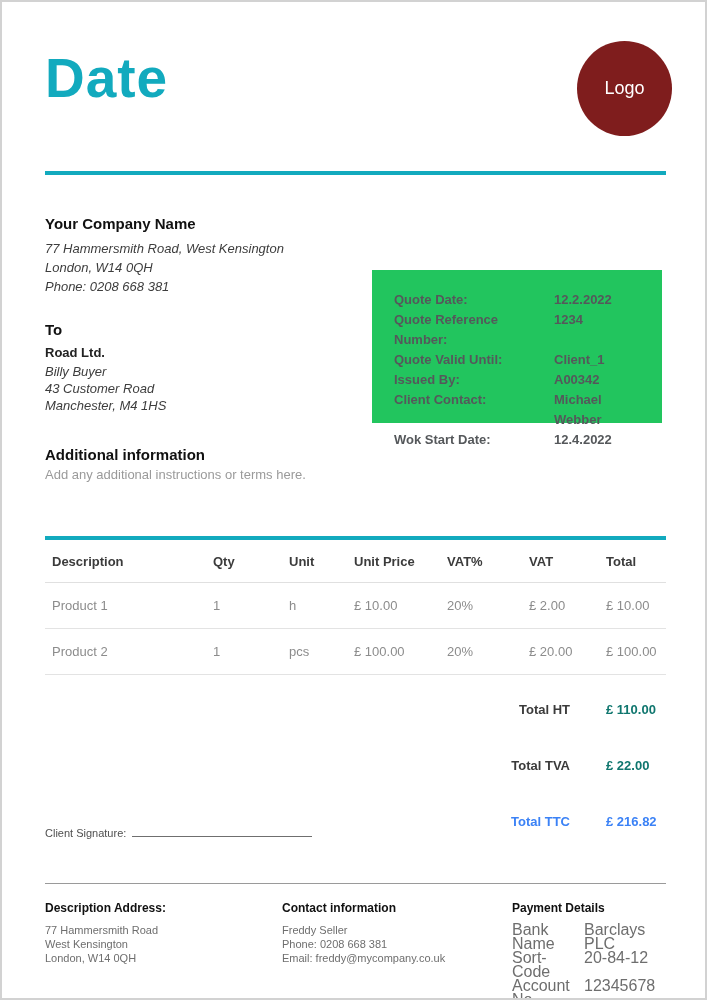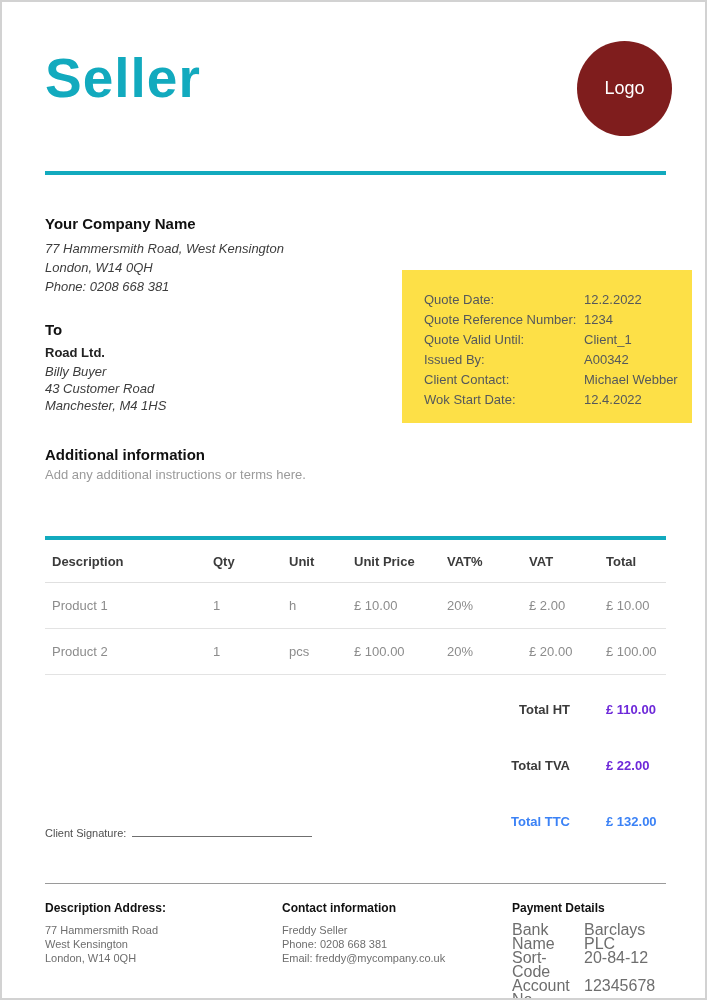--- a/index.html
+++ b/index.html
@@ -26,22 +26,22 @@
   .company-name { font-size:15px; font-weight:bold; color:#111; margin-bottom:7px; }
   .addr-line { font-size:13px; font-style:italic; color:#3d3d3d; line-height:19px; }
 
   .to-block { position:absolute; left:43px; top:319px; }
   .to-heading { font-size:15px; font-weight:bold; color:#111; margin-bottom:7px; }
   .to-name { font-size:13px; font-weight:bold; color:#222; margin-bottom:3px; }
   .to-line { font-size:13px; font-style:italic; color:#3d3d3d; line-height:17px; }
 
   
   .details-box {
-    position:absolute; left:400px; top:268px; width:290px; height:153px;
-    background:#fde047; padding:20px 10px 0 22px;
+    position:absolute; left:370px; top:268px; width:290px; height:153px;
+    background:#22c55e; padding:20px 10px 0 22px;font-weight:bold;
   }
   .detail-row { display:flex; font-size:13px; color:#55585b; line-height:20px; }
   .detail-label { width:160px; flex:0 0 160px; }
   .detail-value { flex:1; }
 
   
   .additional { position:absolute; left:43px; top:444px; }
   .additional-heading { font-size:15px; font-weight:bold; color:#111; margin-bottom:4px; }
   .additional-text { font-size:13px; color:#9a9a9a; }
 
@@ -50,21 +50,21 @@
   .t-grid { display:grid; grid-template-columns:168px 76px 65px 93px 82px 77px 1fr; align-items:center; }
   .t-head { border-bottom:1px solid #e0e0e0; }
   .t-head .cell { font-size:13px; font-weight:bold; color:#3b3b3b; padding:14px 0 13px 0; }
   .t-row { border-bottom:1px solid #e3e3e3; }
   .t-row .cell { font-size:13px; color:#8c8c8c; padding:15px 0; }
   .cell.first { padding-left:7px; }
 
   
   .total-row { display:grid; grid-template-columns:1fr 60px; padding:14px 0; }
   .total-row .t-label { text-align:right; padding-right:36px; font-size:13px; font-weight:bold; color:#3b3b3b; line-height:15px; }
-  .total-row .t-value { font-size:13px; font-weight:bold; color:#6d28d9; line-height:15px; }
+  .total-row .t-value { font-size:13px; font-weight:bold; color:#0f766e; line-height:15px; }
   .total-row { margin-top:13px; }
   .total-row.teal .t-label, .total-row.teal .t-value { color:#3b82f6; }
 
   
   .signature { position:absolute; left:43px; top:825px; font-size:11px; color:#4f4f4f; }
   .sig-line { display:inline-block; width:180px; border-bottom:1px solid #6f6f6f; height:10px; margin-left:6px; }
 
   
   .footer {
     position:absolute; left:43px; top:881px; width:621px;
@@ -74,21 +74,21 @@
   .f-heading { font-size:12px; font-weight:bold; color:#111; margin-bottom:8px; }
   .f-line { font-size:11px; color:#6e6e6e; line-height:14px; }
   .p-row { display:flex; font-size:16px; color:#6e6e6e; line-height:14px;gap:7px; }
   .p-label { width:65px; flex:0 0 65px; }
 </style>
 </head>
 <body>
 
 <div class="page">
 
-  <div class="title">Seller</div>
+  <div class="title">Date</div>
 
   <div class="logo">
     <span>Logo</span>
   </div>
 
   <div class="rule"></div>
 
   <div class="company">
     <div class="company-name">Your Company Name</div>
     <div>
@@ -189,21 +189,21 @@
           <div class="t-value">£ 110.00</div>
         </div>
 
         <div class="total-row">
           <div class="t-label">Total TVA</div>
           <div class="t-value">£ 22.00</div>
         </div>
 
         <div class="total-row teal">
           <div class="t-label">Total TTC</div>
-          <div class="t-value">£ 132.00</div>
+          <div class="t-value">£ 216.82</div>
         </div>
       </div>
   </div>
 
   <div class="signature">
     <span>Client Signature:</span><span class="sig-line"></span>
   </div>
 
   <div class="footer">
     <div>

